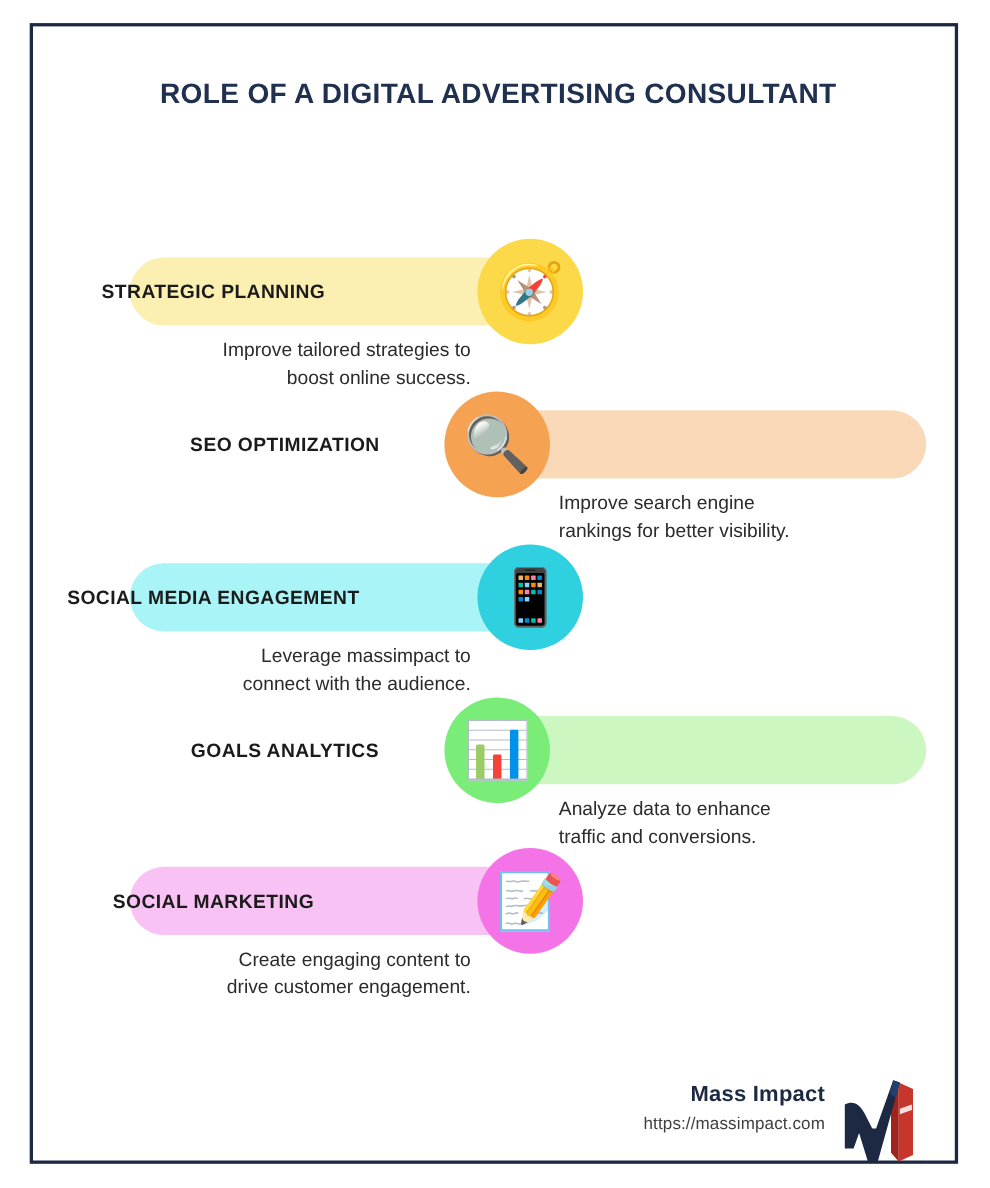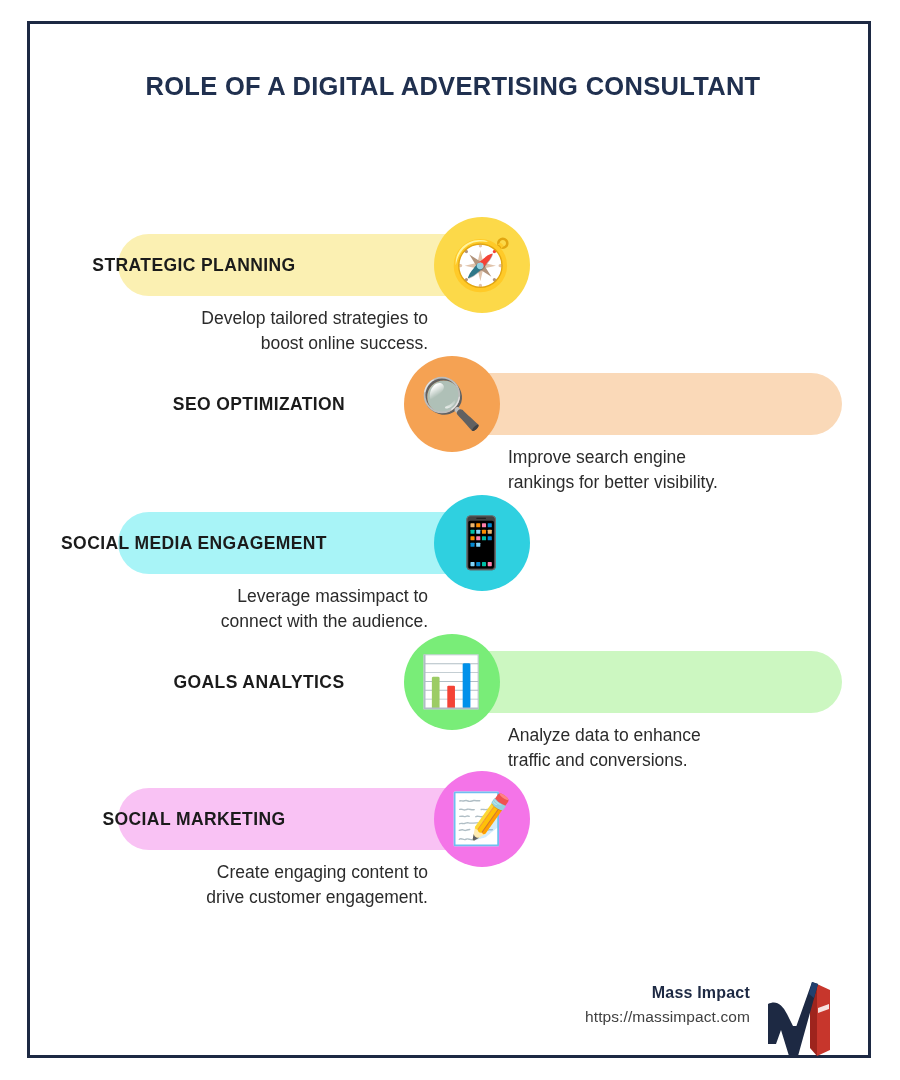--- a/index.html
+++ b/index.html
@@ -128,21 +128,21 @@
     height: 90px;
   }
   .footer-text {
     position: absolute;
     left: 0;
     top: 10px;
     width: 290px;
     text-align: right;
   }
   .brand {
-    font-size: 16px;
+    font-size: 20px;
     font-weight: bold;
     color: #1d2943;
     letter-spacing: 0.2px;
   }
   .url {
     margin-top: 6px;
     font-size: 15.5px;
     color: #404040;
     letter-spacing: 0.1px;
   }
@@ -163,21 +163,21 @@
     <div class="title">ROLE OF A DIGITAL ADVERTISING CONSULTANT</div>
 
 
     <div class="item row-left" style="top:210px">
       <div class="pill" style="background:#FBF0B2">
       </div>
       <div class="pill-label">STRATEGIC PLANNING</div>
       <div class="bubble" style="background:#FCD949">
         <span class="glyph">🧭</span>
       </div>
-      <div class="desc">Develop tailored strategies to
+      <div class="desc">Improve tailored strategies to
 boost online success.</div>
     </div>
 
     <div class="item row-right" style="top:349px">
       <div class="pill" style="background:#FAD9B8">
       </div>
       <div class="pill-label">SEO OPTIMIZATION</div>
       <div class="bubble" style="background:#F5A253">
         <span class="glyph">🔍</span>
       </div>

